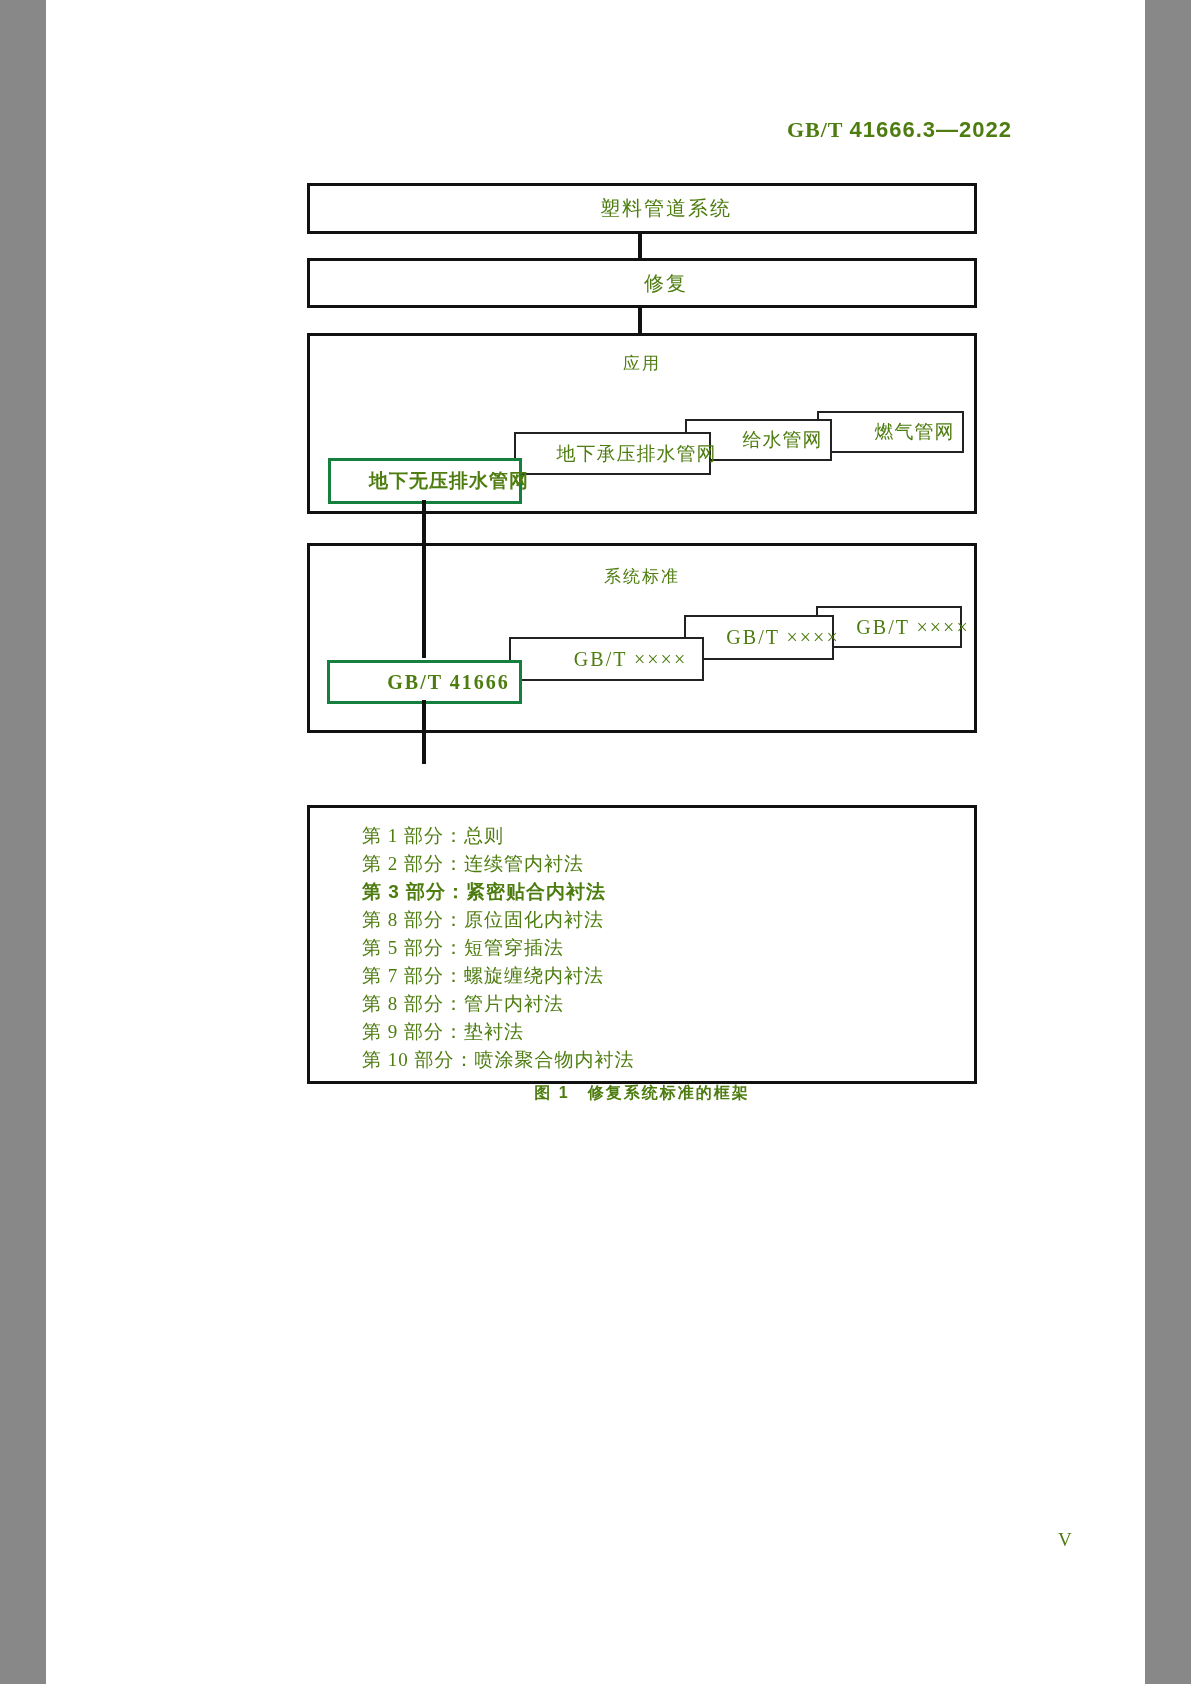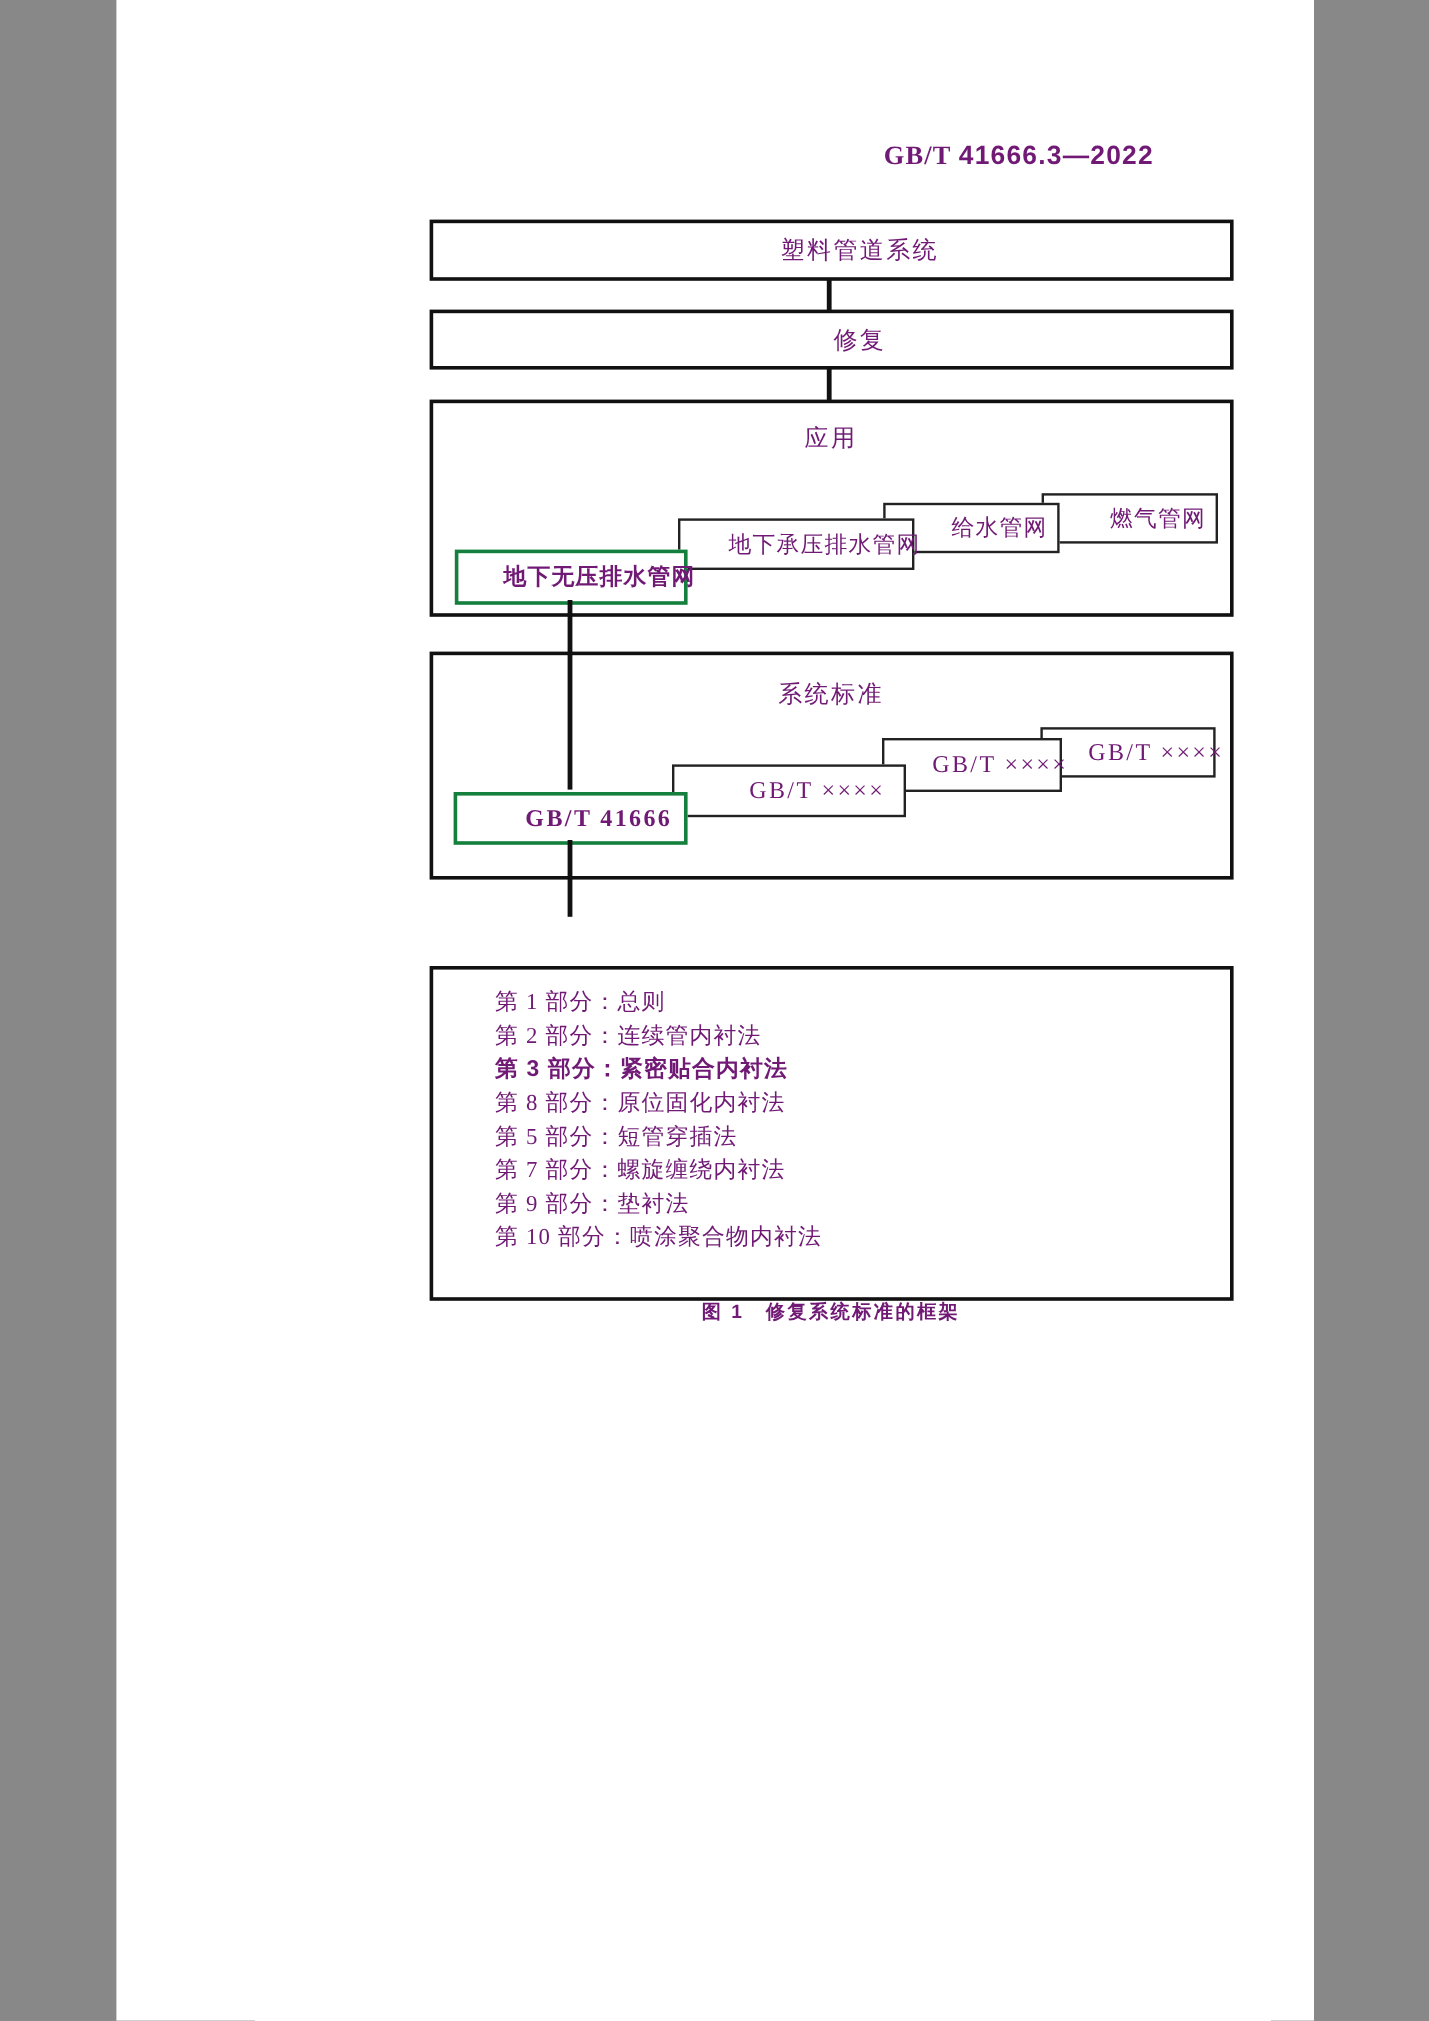--- a/index.html
+++ b/index.html
@@ -1,22 +1,22 @@
 <!DOCTYPE html>
 <html><head>
 <meta charset="utf-8">
 <style>
   html,body{margin:0;padding:0;background:#888;}
   .page{
     position:relative;
-    width:998px;height:1684px;
+    width:1099px;height:1684px;
     background:#ffffff;
     margin:0 auto;
     font-family:"Liberation Serif","DejaVu Serif",serif;
-    color:#701a75;
+    color:#4d7c0f;
     overflow:hidden;
   }
   
   .std-header{
     position:absolute;top:117px;right:133px;
     font-size:22px;font-weight:bold;letter-spacing:1px;
     white-space:nowrap;
   }
   .std-header .code-prefix{font-family:"Liberation Serif","DejaVu Serif",serif;}
   .std-header .code-number{font-family:"Liberation Sans","DejaVu Sans",sans-serif;margin-left:6px;}
@@ -39,21 +39,21 @@
 
   
   .box-a{left:261px;top:183px;width:670px;height:51px;}
   .box-b{left:261px;top:258px;width:670px;height:50px;}
   .box-c{left:261px;top:333px;width:670px;height:181px;}
   .box-d{left:261px;top:543px;width:670px;height:190px;}
   .box-parts{left:261px;top:805px;width:670px;height:279px;}
 
   .box-c .section-title{margin-top:16px;}
   .box-d .section-title{margin-top:19px;}
-  .section-title{font-size:20px;letter-spacing:2px;}
+  .section-title{font-size:17px;letter-spacing:2px;}
 
   
   .app-gas{left:507px;top:75px;width:147px;height:42px;}
   .app-water{left:375px;top:83px;width:147px;height:42px;}
   .app-pressure{left:204px;top:96px;width:197px;height:43px;}
   .app-nonpressure{left:18px;top:122px;width:194px;height:46px;font-size:20px;}
 
   
   .gb-3{left:506px;top:60px;width:146px;height:42px;}
   .gb-2{left:374px;top:69px;width:150px;height:45px;}
@@ -146,20 +146,21 @@
   <div class="vline conn-4"></div>
 
   <div class="frame outer box-parts">
     <div class="parts-list">
       <div class="part-item">第 1 部分：总则</div>
       <div class="part-item">第 2 部分：连续管内衬法</div>
       <div class="part-item emph">第 3 部分：紧密贴合内衬法</div>
       <div class="part-item">第 8 部分：原位固化内衬法</div>
       <div class="part-item">第 5 部分：短管穿插法</div>
       <div class="part-item">第 7 部分：螺旋缠绕内衬法</div>
+      <div class="part-item">第 8 部分：管片内衬法</div>
       <div class="part-item">第 9 部分：垫衬法</div>
       <div class="part-item">第 10 部分：喷涂聚合物内衬法</div>
     </div>
   </div>
 
   <div class="fig-caption">图 1　修复系统标准的框架</div>
 
   <div class="page-number">V</div>
 
 </div>

